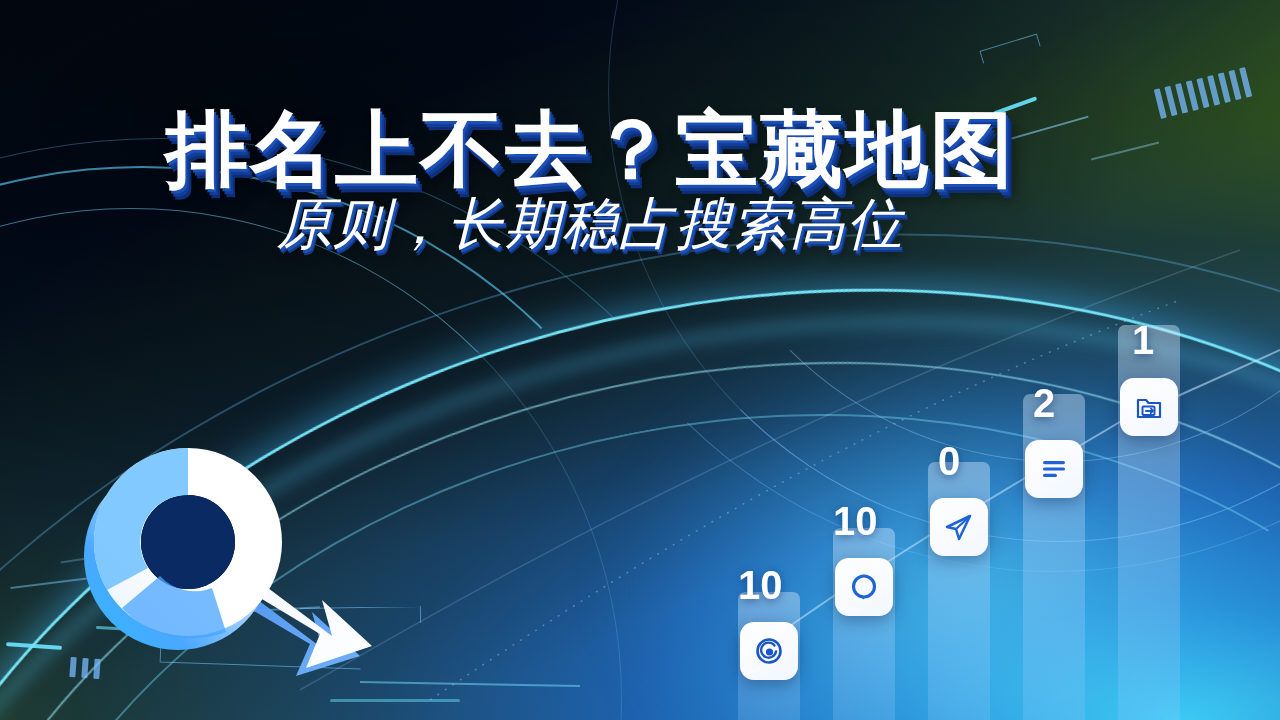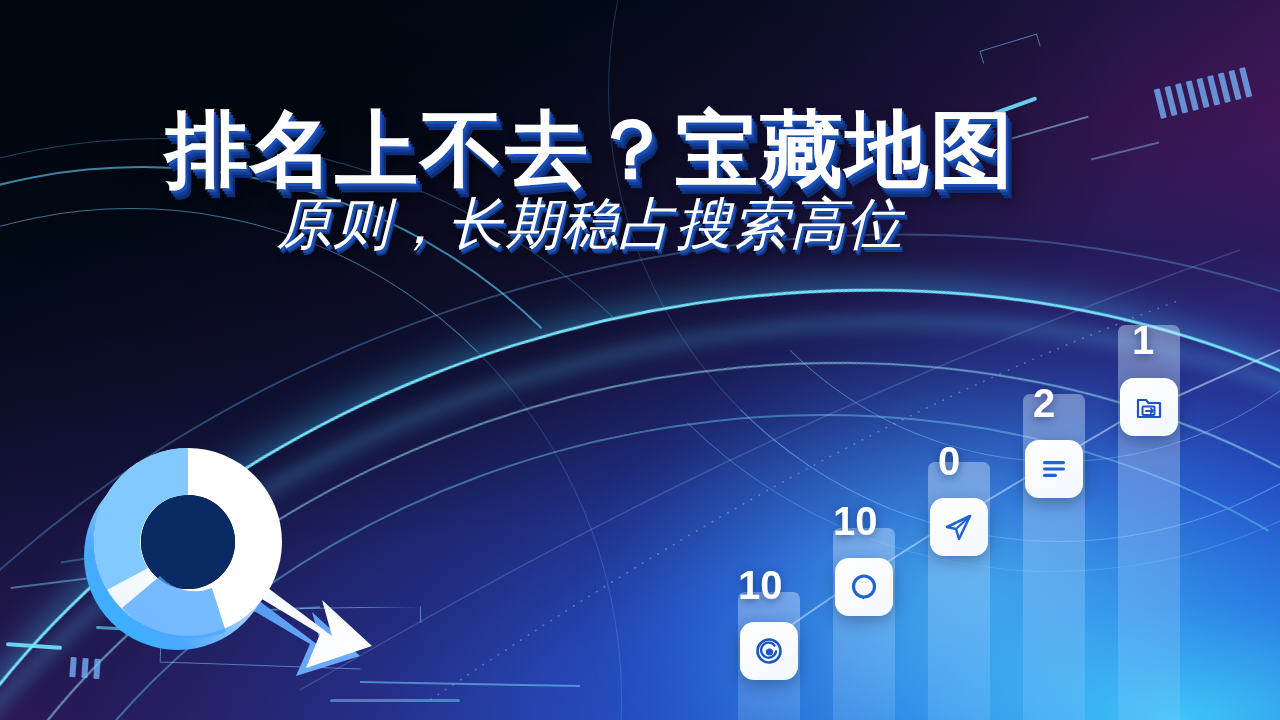--- a/index.html
+++ b/index.html
@@ -7,21 +7,21 @@
     margin: 0;
     padding: 0;
     background: #000;
   }
   #stage {
     position: relative;
     width: 1280px;
     height: 720px;
     overflow: hidden;
     font-family: "Liberation Sans", "DejaVu Sans", sans-serif;
-    background: #701a75;
+    background: #4d7c0f;
   }
 
   
   .bg-base {
     position: absolute; inset: 0;
     background:
       radial-gradient(120% 95% at 88% 96%, #35c6fb 0%, #1e8ef5 18%, #1466e0 34%, #0d44a8 50%, #082a६e 66%, #04142f 82%, #020b1c 100%);
   }
   .bg-base2 {
     position: absolute; inset: 0;

